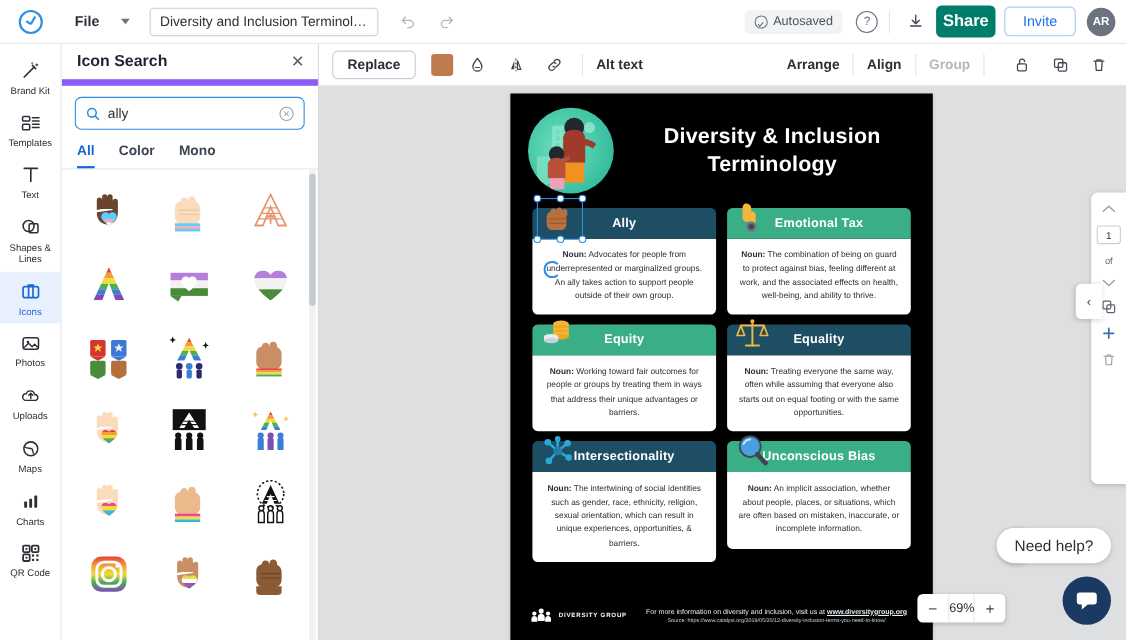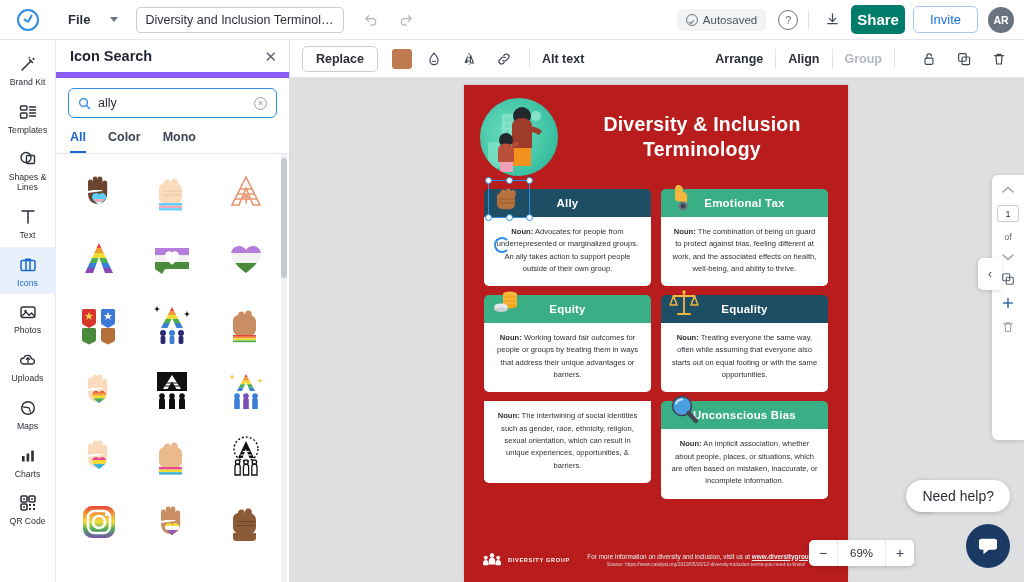--- a/index.html
+++ b/index.html
@@ -148,21 +148,21 @@
   .tb-text{font-size:12.5px;font-weight:bold;color:#2b2f38;cursor:pointer;}
   .tb-text.dim{color:#b3b8c0;}
 
   
   .canvas{
     position:absolute;left:290px;top:78px;width:734px;height:504px;
     background:#dedfe0;overflow:hidden;z-index:5;
   }
   .doc{
     position:absolute;left:174px;top:7px;width:384px;height:497px;
-    background:#b91c1c;box-shadow:0 0 3px rgba(0,0,0,.15);
+    background:#000000;box-shadow:0 0 3px rgba(0,0,0,.15);
   }
   
   .ig-head{height:104px;display:flex;align-items:center;padding-left:16px;gap:14px;}
   .ig-photo{
     width:78px;height:78px;border-radius:50%;flex:none;overflow:hidden;position:relative;
     background:radial-gradient(circle at 40% 45%, #6fe0c0 0%, #38bfa0 70%, #2aa48c 100%);
   }
   .ig-title{
     font-family:"Liberation Sans", sans-serif;
     color:#fff;font-size:19.5px;font-weight:bold;line-height:1.28;
@@ -238,21 +238,21 @@
   }
 
   
   .zoomctl{
     position:absolute;right:110px;bottom:16px;height:26px;
     background:#fff;border-radius:5px;box-shadow:0 1px 4px rgba(0,0,0,.2);
     display:flex;align-items:center;z-index:18;
   }
   .zbtn{width:28px;height:26px;display:flex;align-items:center;justify-content:center;
         font-size:14px;color:#3d4452;cursor:pointer;}
-  .zval{width:49px;text-align:center;font-size:11.5px;color:#2b2f38;
+  .zval{width:24px;text-align:center;font-size:11.5px;color:#2b2f38;
         border-left:1px solid #e6e8ec;border-right:1px solid #e6e8ec;line-height:26px;}
 
   
   .help-close{
     position:absolute;right:84px;bottom:70px;width:32px;height:32px;border-radius:50%;
     background:#fff;box-shadow:0 1px 5px rgba(0,0,0,.18);
     display:flex;align-items:center;justify-content:center;font-size:14px;color:#3d4452;
     cursor:pointer;z-index:18;
   }
   .help-pill{
@@ -343,35 +343,35 @@
           <rect x="2.5" y="11" width="6.5" height="5" rx="1" stroke="#2b2f38" stroke-width="1.4"></rect>
           <path d="M11.5 5h6M11.5 8h6M11.5 11h6M11.5 14h6" stroke="#2b2f38" stroke-width="1.4" stroke-linecap="round"></path>
         </svg>
       </span>
       <span class="rail-label">Templates</span>
     </div>
 
     <div class="rail-item">
       <span class="rail-ico">
         <svg width="20" height="20" viewBox="0 0 20 20" fill="none">
+          <path d="M4 4h12M10 4v12" stroke="#2b2f38" stroke-width="1.5" stroke-linecap="round"></path>
+        </svg>
+      </span>
+      <span class="rail-label">Text</span>
+    </div>
+
+    <div class="rail-item">
+      <span class="rail-ico">
+        <svg width="20" height="20" viewBox="0 0 20 20" fill="none">
           <circle cx="8" cy="8.5" r="5" stroke="#2b2f38" stroke-width="1.4"></circle>
           <rect x="8.5" y="6.5" width="8" height="8" rx="1" stroke="#2b2f38" stroke-width="1.4"></rect>
         </svg>
       </span>
       <span class="rail-label">Shapes &amp;
 Lines</span>
-    </div>
-
-    <div class="rail-item">
-      <span class="rail-ico">
-        <svg width="20" height="20" viewBox="0 0 20 20" fill="none">
-          <path d="M4 4h12M10 4v12" stroke="#2b2f38" stroke-width="1.5" stroke-linecap="round"></path>
-        </svg>
-      </span>
-      <span class="rail-label">Text</span>
     </div>
 
     <div class="rail-item active">
       <span class="rail-ico">
         <svg width="20" height="20" viewBox="0 0 20 20" fill="none">
           <rect x="3" y="5.5" width="14" height="10" rx="1.6" stroke="#1967d2" stroke-width="1.5"></rect>
           <path d="M8 5.5v10M12 5.5v10" stroke="#1967d2" stroke-width="1.5"></path>
           <path d="M7.5 4.2h5" stroke="#1967d2" stroke-width="1.5" stroke-linecap="round"></path>
         </svg>
       </span>
@@ -905,20 +905,34 @@
               </svg>
             </span>
             <span class="ch-title">Equality</span>
           </div>
           <div class="card-body">
             <b>Noun:</b><span> Treating everyone the same way, often while assuming that everyone also starts out on equal footing or with the same opportunities.</span>
           </div>
         </div>
 
         <div class="card">
+          <div class="card-head" style="background:#1d4e63">
+            <span class="card-ico">
+              <svg width="32" height="32" viewBox="0 0 32 32">
+                <path d="M16 16 L7 8 M16 16 L25 9 M16 16 L8 25 M16 16 L26 22 M16 16 L16 5" stroke="#2aa8d8" stroke-width="2.2" stroke-linecap="round"></path>
+                <circle cx="16" cy="16" r="4" fill="#1f7fa8"></circle>
+                <circle cx="7" cy="8" r="3" fill="#2aa8d8"></circle>
+                <circle cx="25" cy="9" r="3" fill="#2aa8d8"></circle>
+                <circle cx="8" cy="25" r="3" fill="#2aa8d8"></circle>
+                <circle cx="26" cy="22" r="3" fill="#2aa8d8"></circle>
+                <circle cx="16" cy="5" r="2.6" fill="#2aa8d8"></circle>
+              </svg>
+            </span>
+            <span class="ch-title">Intersectionality</span>
+          </div>
           <div class="card-body">
             <b>Noun:</b><span> The intertwining of social identities such as gender, race, ethnicity, religion, sexual orientation, which can result in unique experiences, opportunities, &amp; barriers.</span>
           </div>
         </div>
 
         <div class="card">
           <div class="card-head" style="background:#3aaf85">
             <span class="card-ico">
               <svg width="30" height="32" viewBox="0 0 30 32">
                 <circle cx="13" cy="12" r="9.5" fill="#4a9fe0"></circle>

